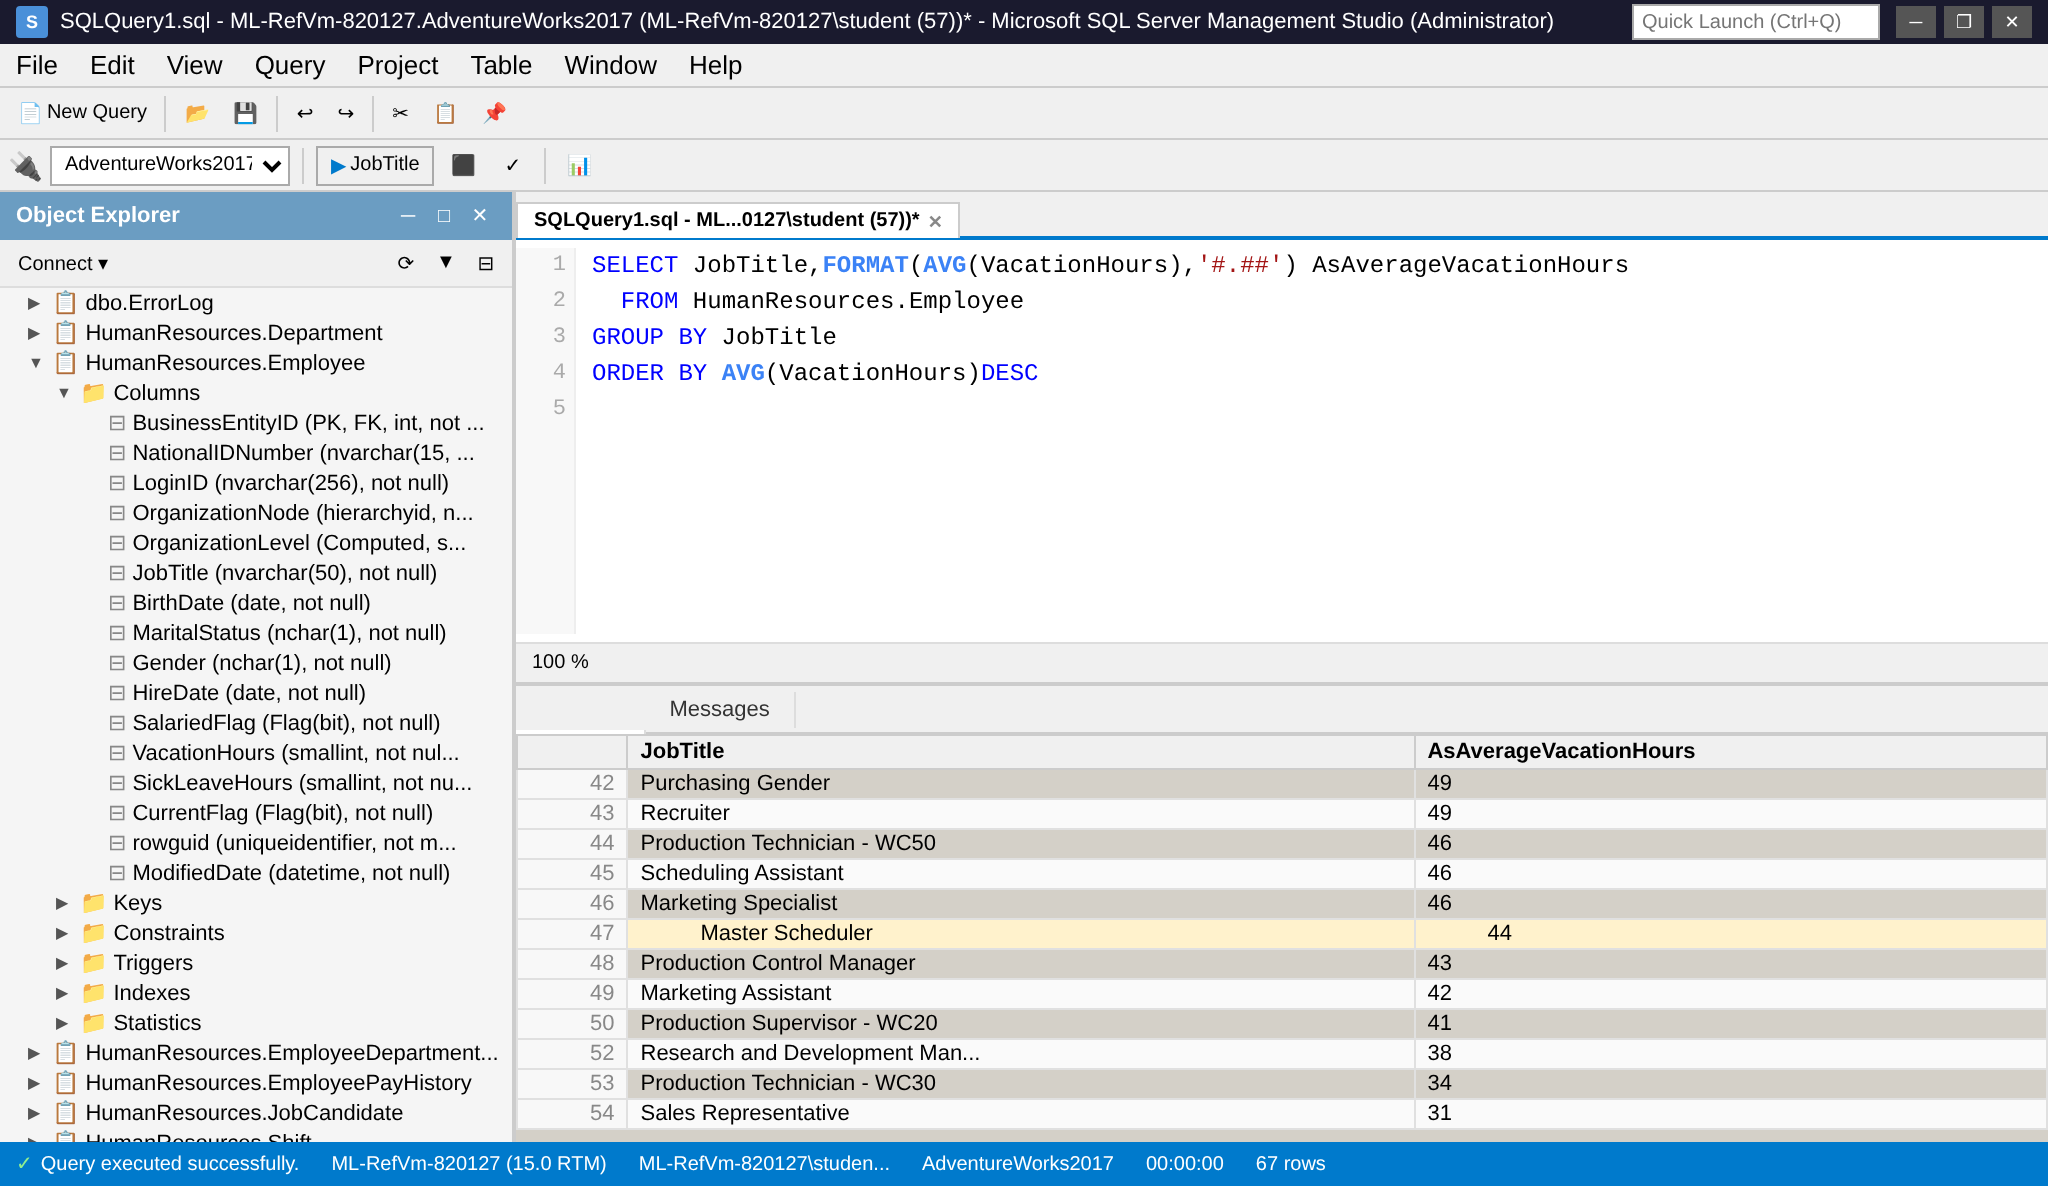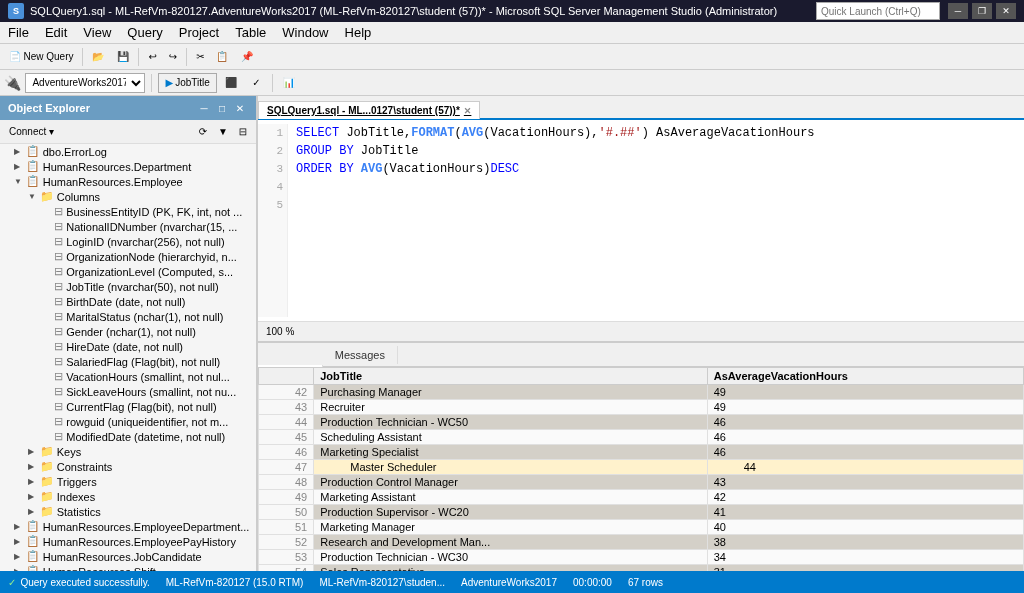--- a/index.html
+++ b/index.html
@@ -40,21 +40,21 @@
     .object-explorer { width: 258px; background: #f5f5f5; border-right: 2px solid #ccc; display: flex; flex-direction: column; min-width: 258px; }
     .panel-header { background: #6b9dc2; color: white; padding: 3px 8px; font-size: 11px; font-weight: bold; display: flex; align-items: center; justify-content: space-between; height: 24px; }
     .panel-header-title { font-size: 11px; color: white; font-weight: bold; }
     .panel-controls { display: flex; gap: 2px; }
     .panel-btn { width: 16px; height: 16px; background: transparent; border: none; color: white; font-size: 10px; cursor: pointer; display: flex; align-items: center; justify-content: center; }
 
     .oe-toolbar { background: #f0f0f0; height: 24px; display: flex; align-items: center; padding: 0 4px; gap: 2px; border-bottom: 1px solid #ddd; }
     .oe-btn { width: 18px; height: 18px; background: transparent; border: 1px solid transparent; font-size: 10px; cursor: pointer; display: flex; align-items: center; justify-content: center; }
     .tree-item { display: flex; align-items: center; padding: 1px 0; cursor: pointer; white-space: nowrap; }
     .editor-tab-bar { background: #f0f0f0; height: 24px; display: flex; align-items: flex-end; border-bottom: 2px solid #007acc; }
-    .editor-tab { padding: 3px 8px; font-size: 10px; background: white; border: 1px solid #ccc; border-bottom: none; cursor: pointer; display: flex; align-items: center; gap: 4px; margin-right: 2px; position: relative; bottom: -1px; color: #333; text-decoration: underline; }
+    .editor-tab { padding: 3px 8px; font-size: 10px; background: white; border: 1px solid #ccc; border-bottom: none; cursor: pointer; display: flex; align-items: center; gap: 4px; margin-right: 2px; position: relative; bottom: -1px; color: #333; }
     .editor-tab.active { background: white; border-bottom-color: white; color: #000; font-weight: bold; }
     .editor-tab .close-tab { color: #888; font-size: 9px; cursor: pointer; }
 
     .code-editor { background: white; flex: 1; padding: 4px 0; font-family: 'Courier New', monospace; font-size: 12px; overflow: auto; position: relative; display: flex; }
     .line-numbers { background: #f8f8f8; border-right: 1px solid #eee; padding: 0 4px; color: #aaa; font-size: 11px; min-width: 30px; text-align: right; line-height: 18px; user-select: none; }
     .code-content { padding: 0 8px; line-height: 18px; flex: 1; }
     .code-line { white-space: pre; min-height: 18px; }
     .kw { color: #0000ff; }
     .fn { color: #3b82f6; font-weight: bold; }
     .str { color: #a31515; }
@@ -323,20 +323,21 @@
     <div class="code-editor" style="flex:1; max-height:calc(100% - 230px - 24px);">
       <div class="line-numbers" id="line-numbers">
           <div>1</div>
           <div>2</div>
           <div>3</div>
           <div>4</div>
           <div>5</div>
         </div>
       <div class="code-content" id="code-content">
           <div class="code-line"><span class="kw">SELECT</span> JobTitle,<span class="fn">FORMAT</span>(<span class="fn">AVG</span>(VacationHours),<span class="str">'#.##'</span>) AsAverageVacationHours</div>
+          <div class="code-line">  <span class="kw">FROM</span> HumanResources.Employee</div>
           <div class="code-line"><span class="kw">GROUP BY</span> JobTitle</div>
           <div class="code-line"><span class="kw">ORDER BY</span> <span class="fn">AVG</span>(VacationHours)<span class="kw">DESC</span></div>
           <div class="code-line"></div>
         </div>
     </div>
 
     <div class="zoom-bar">
       <span>100 %</span>
     </div>
 
@@ -354,21 +355,21 @@
           <thead>
             <tr>
               <th></th>
               <th>JobTitle</th>
               <th>AsAverageVacationHours</th>
             </tr>
           </thead>
           <tbody id="results-tbody">
               <tr>
       <td>42</td>
-      <td>Purchasing Manager</td>
+      <td>Purchasing Gender</td>
       <td>49</td>
     </tr>
               <tr>
       <td>43</td>
       <td>Recruiter</td>
       <td>49</td>
     </tr>
               <tr>
       <td>44</td>
       <td>Production Technician - WC50</td>
@@ -396,25 +397,20 @@
     </tr>
               <tr>
       <td>49</td>
       <td>Marketing Assistant</td>
       <td>42</td>
     </tr>
               <tr>
       <td>50</td>
       <td>Production Supervisor - WC20</td>
       <td>41</td>
-    </tr>
-              <tr>
-      <td>51</td>
-      <td>Marketing Manager</td>
-      <td>40</td>
     </tr>
               <tr>
       <td>52</td>
       <td>Research and Development Man...</td>
       <td>38</td>
     </tr>
               <tr>
       <td>53</td>
       <td>Production Technician - WC30</td>
       <td>34</td>

